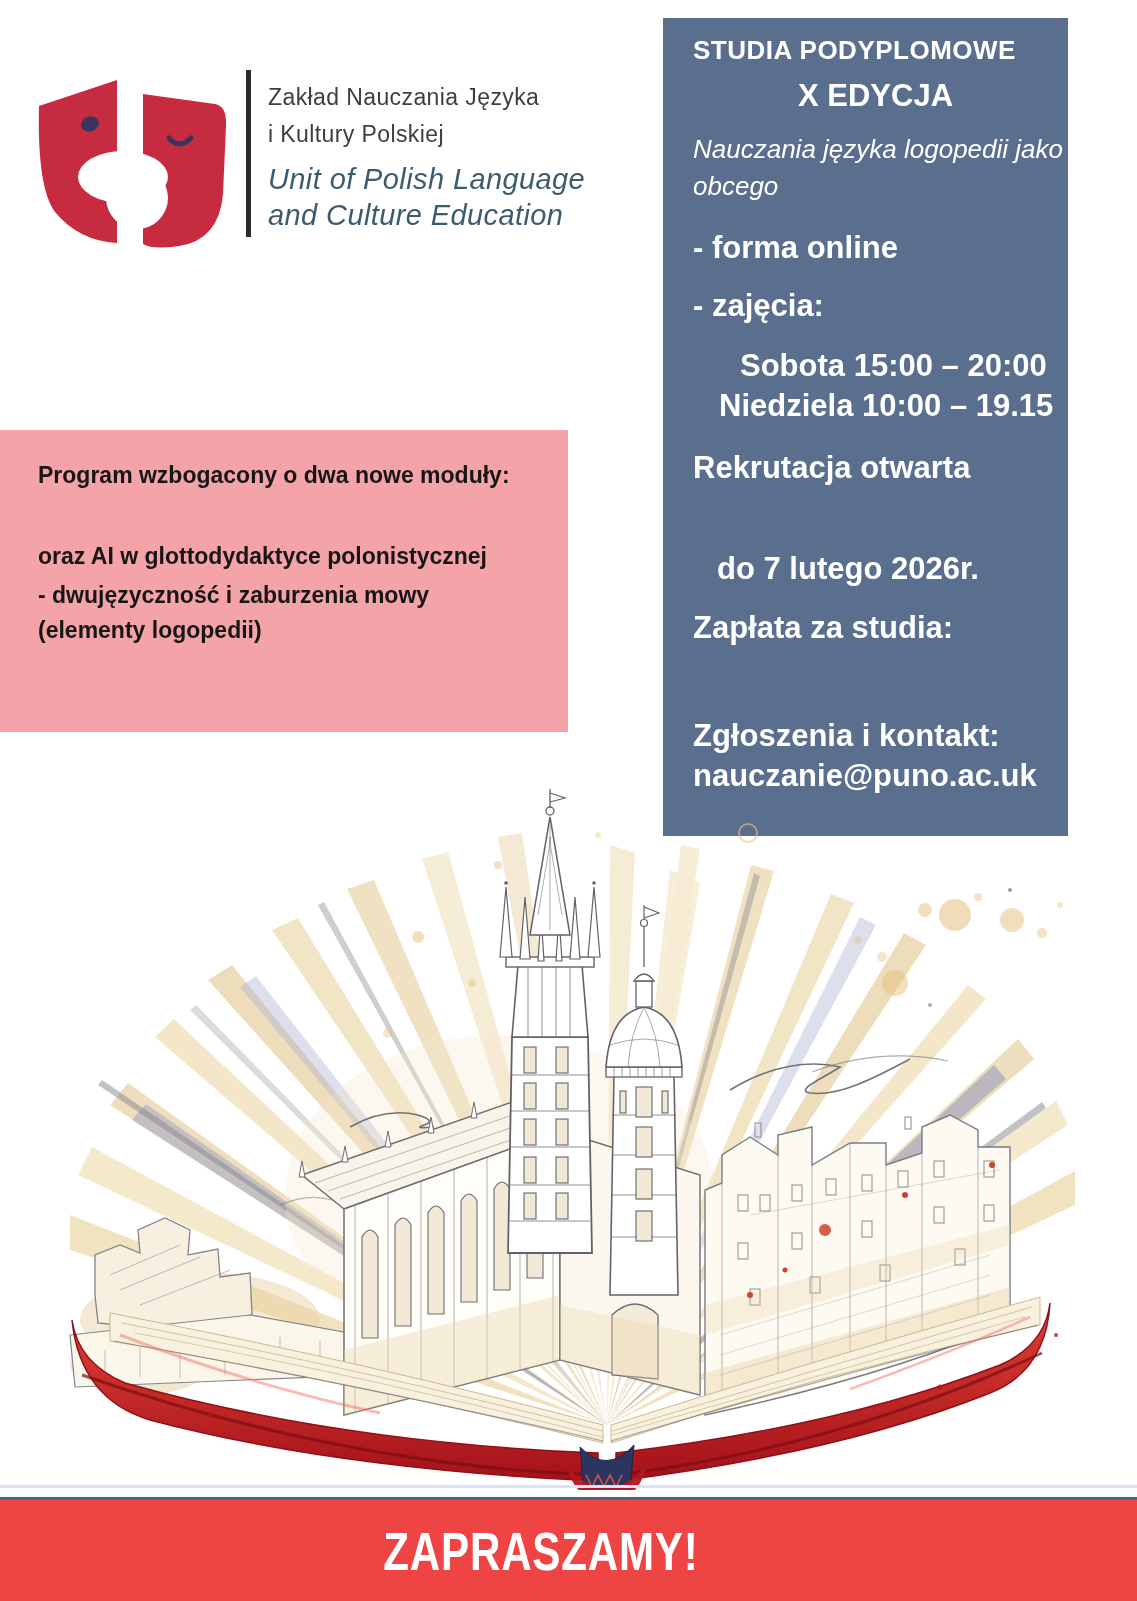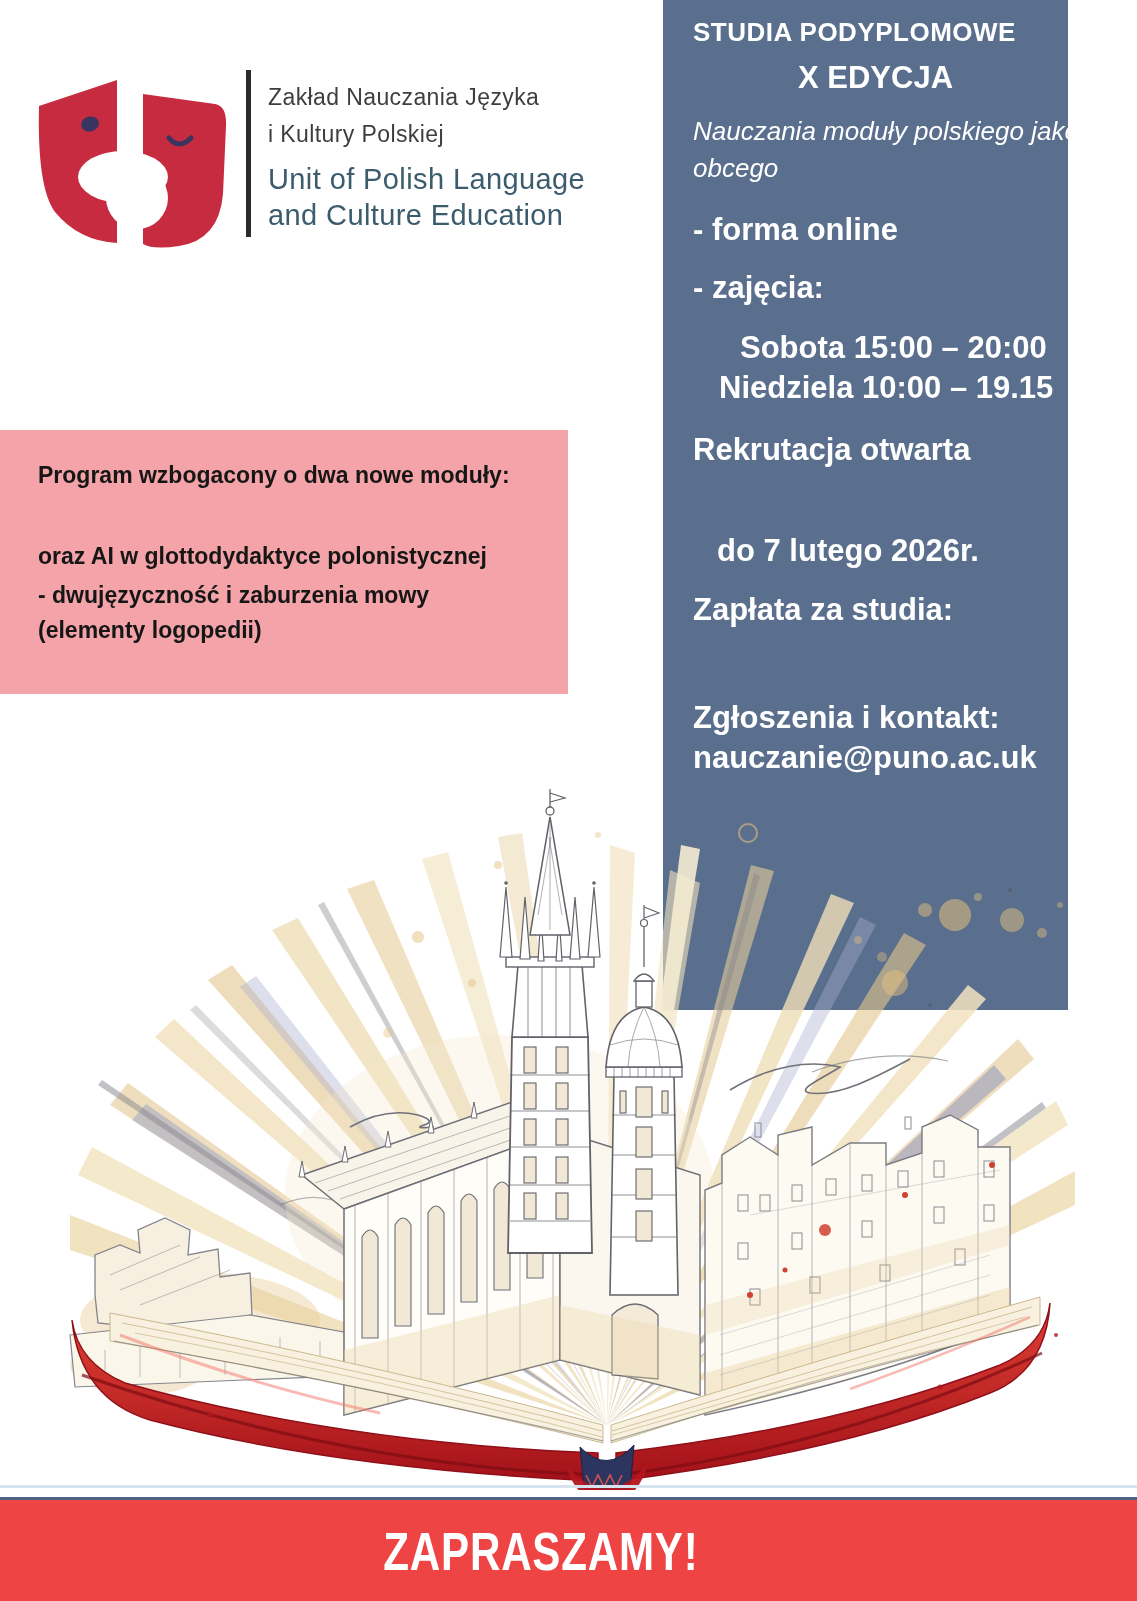--- a/index.html
+++ b/index.html
@@ -1,26 +1,26 @@
 <!DOCTYPE html>
 <html><head>
 <meta charset="utf-8">
 <style>
   html,body{margin:0;padding:0;}
   body{width:1137px;height:1601px;background:#ffffff;font-family:"Liberation Sans",sans-serif;position:relative;overflow:hidden;}
   
   .logo-svg{position:absolute;left:33px;top:74px;width:200px;height:175px;}
   .logo-divider{position:absolute;left:246px;top:70px;width:5px;height:167px;background:#2b2b2e;}
   .logo-pl{position:absolute;left:268px;color:#3e3e41;font-size:23px;font-weight:400;letter-spacing:.4px;white-space:nowrap;}
-  .logo-en{position:absolute;left:268px;color:#3c5c6e;font-size:29px;font-weight:400;letter-spacing:.4px;white-space:nowrap;}
-  
-  .pink-box{position:absolute;left:0;top:430px;width:568px;height:264px;background:#f4a3a8;}
+  .logo-en{position:absolute;left:268px;color:#3c5c6e;font-size:29px;font-weight:400;letter-spacing:.4px;white-space:nowrap;font-style:italic;}
+  
+  .pink-box{position:absolute;left:0;top:430px;width:568px;height:302px;background:#f4a3a8;}
   .pink-line{position:absolute;left:38px;color:#161616;font-weight:bold;font-size:23px;white-space:nowrap;}
   
-  .info-panel{position:absolute;left:663px;top:0;width:405px;height:1010px;background:#5a6e8d;}
+  .info-panel{position:absolute;left:663px;top:18px;width:405px;height:818px;background:#5a6e8d;}
   .panel-line{position:absolute;left:30px;color:#ffffff;font-weight:bold;font-size:31px;white-space:nowrap;}
   .panel-kicker{font-size:26px;letter-spacing:.5px;}
   .panel-edition{font-size:31px;left:107px;margin-left:28px;}
   .panel-sub{font-weight:400;font-style:italic;font-size:26px;}
   
   .illus{position:absolute;left:50px;top:775px;width:1040px;height:715px;}
   
   .pre-banner-line{position:absolute;left:0;top:1485px;width:1137px;height:3px;background:#d7e4f0;}
   .banner{position:absolute;left:0;top:1497px;width:1137px;height:104px;background:#ef4444;border-top:3px solid #4c6384;box-sizing:border-box;display:flex;align-items:center;justify-content:center;}
   .banner-text{color:#ffffff;font-weight:bold;font-size:54px;letter-spacing:1px;transform:scaleX(.78) translateX(-36px);white-space:nowrap;}
@@ -51,21 +51,21 @@
 <div class="pink-box">
   <div class="pink-line" style="top:32px">Program wzbogacony o dwa nowe moduły:</div>
   <div class="pink-line" style="top:152px">- dwujęzyczność i zaburzenia mowy</div>
   <div class="pink-line" style="top:113px">oraz AI w glottodydaktyce polonistycznej</div>
   <div class="pink-line" style="top:187px">(elementy logopedii)</div>
 </div>
 
 <div class="info-panel">
   <div class="panel-line panel-kicker" style="top:17px">STUDIA PODYPLOMOWE</div>
   <div class="panel-line panel-edition" style="top:60px">X EDYCJA</div>
-  <div class="panel-line panel-sub" style="top:116px">Nauczania moduły polskiego jako</div>
+  <div class="panel-line panel-sub" style="top:116px">Nauczania języka logopedii jako</div>
   <div class="panel-line panel-sub" style="top:153px">obcego</div>
   <div class="panel-line" style="top:212px">- forma online</div>
   <div class="panel-line" style="top:270px">- zajęcia:</div>
   <div class="panel-line" style="top:330px;left:77px">Sobota 15:00 – 20:00</div>
   <div class="panel-line" style="top:370px;left:56px">Niedziela 10:00 – 19.15</div>
   <div class="panel-line" style="top:432px">Rekrutacja otwarta</div>
   <div class="panel-line" style="top:533px;left:54px">do 7 lutego 2026r.</div>
   <div class="panel-line" style="top:592px">Zapłata za studia:</div>
   <div class="panel-line" style="top:700px">Zgłoszenia i kontakt:</div>
   <div class="panel-line" style="top:740px">nauczanie@puno.ac.uk</div>

